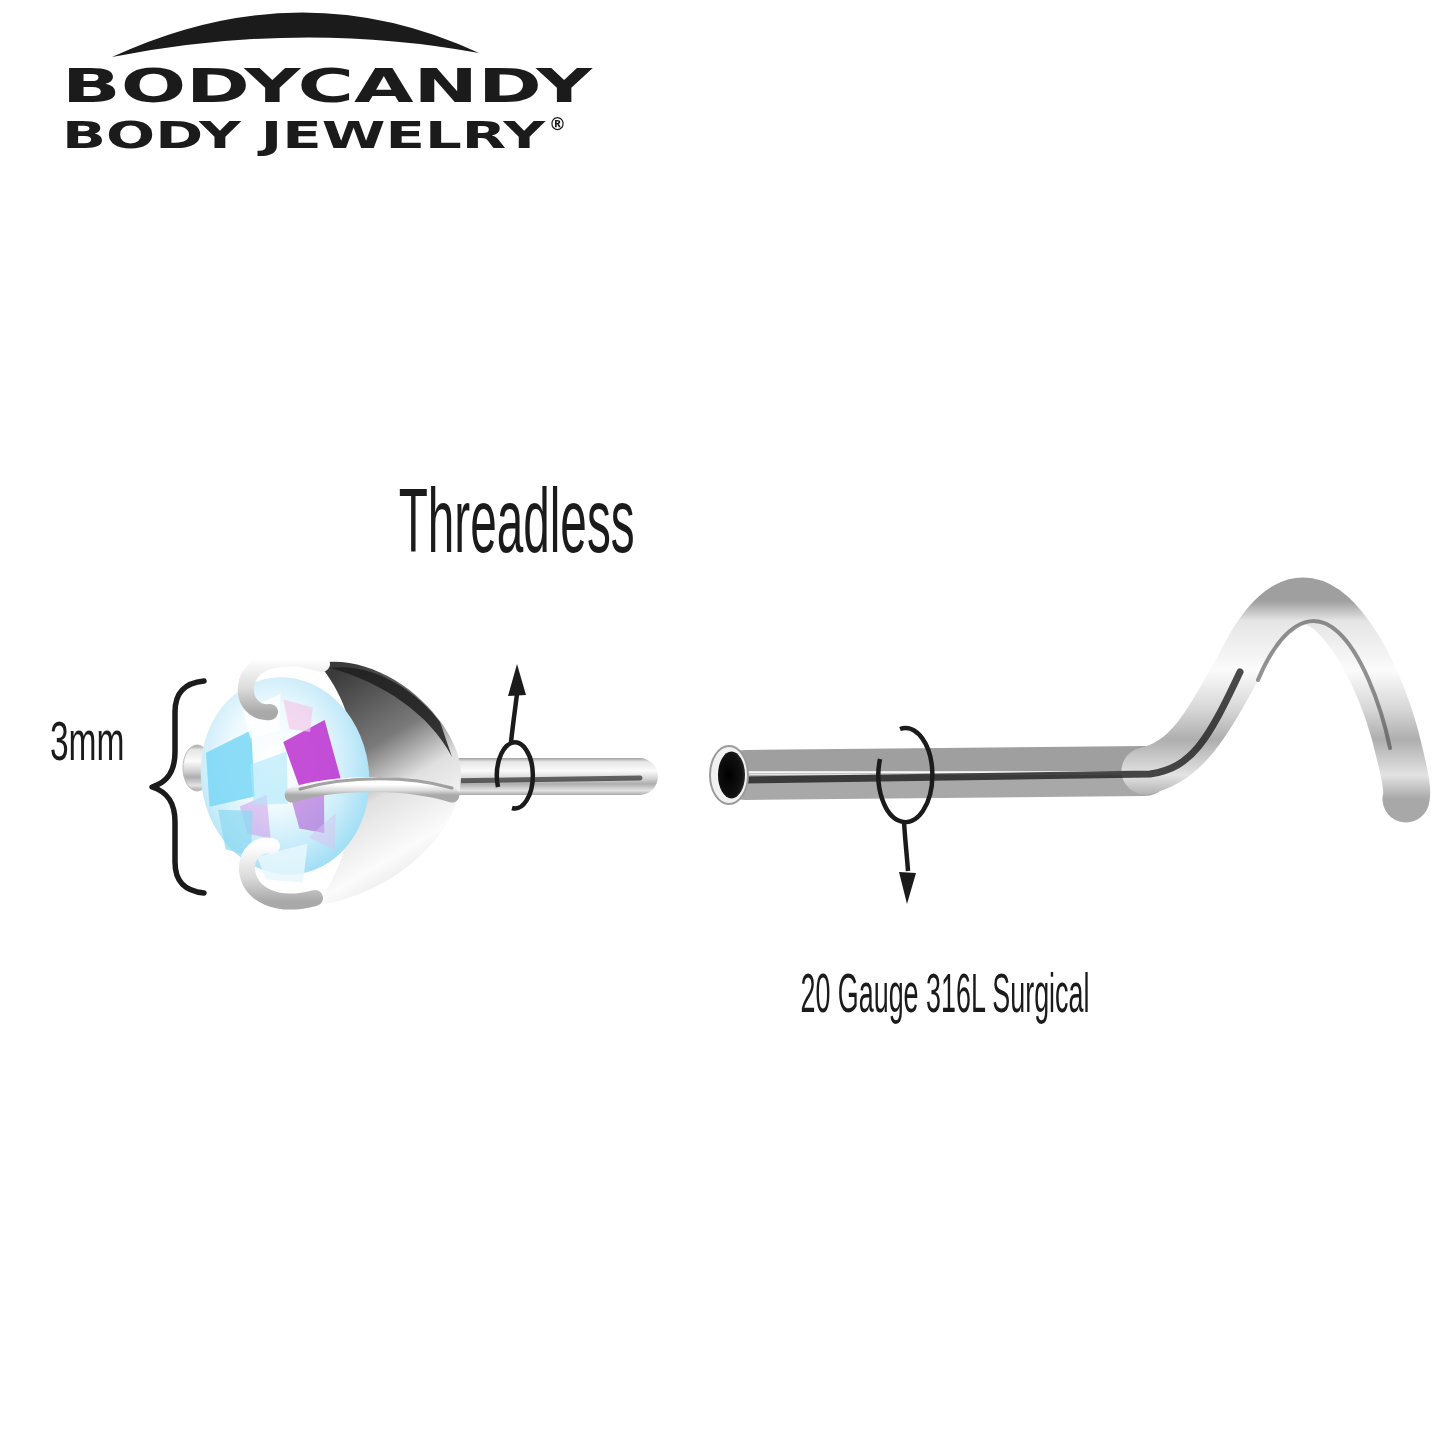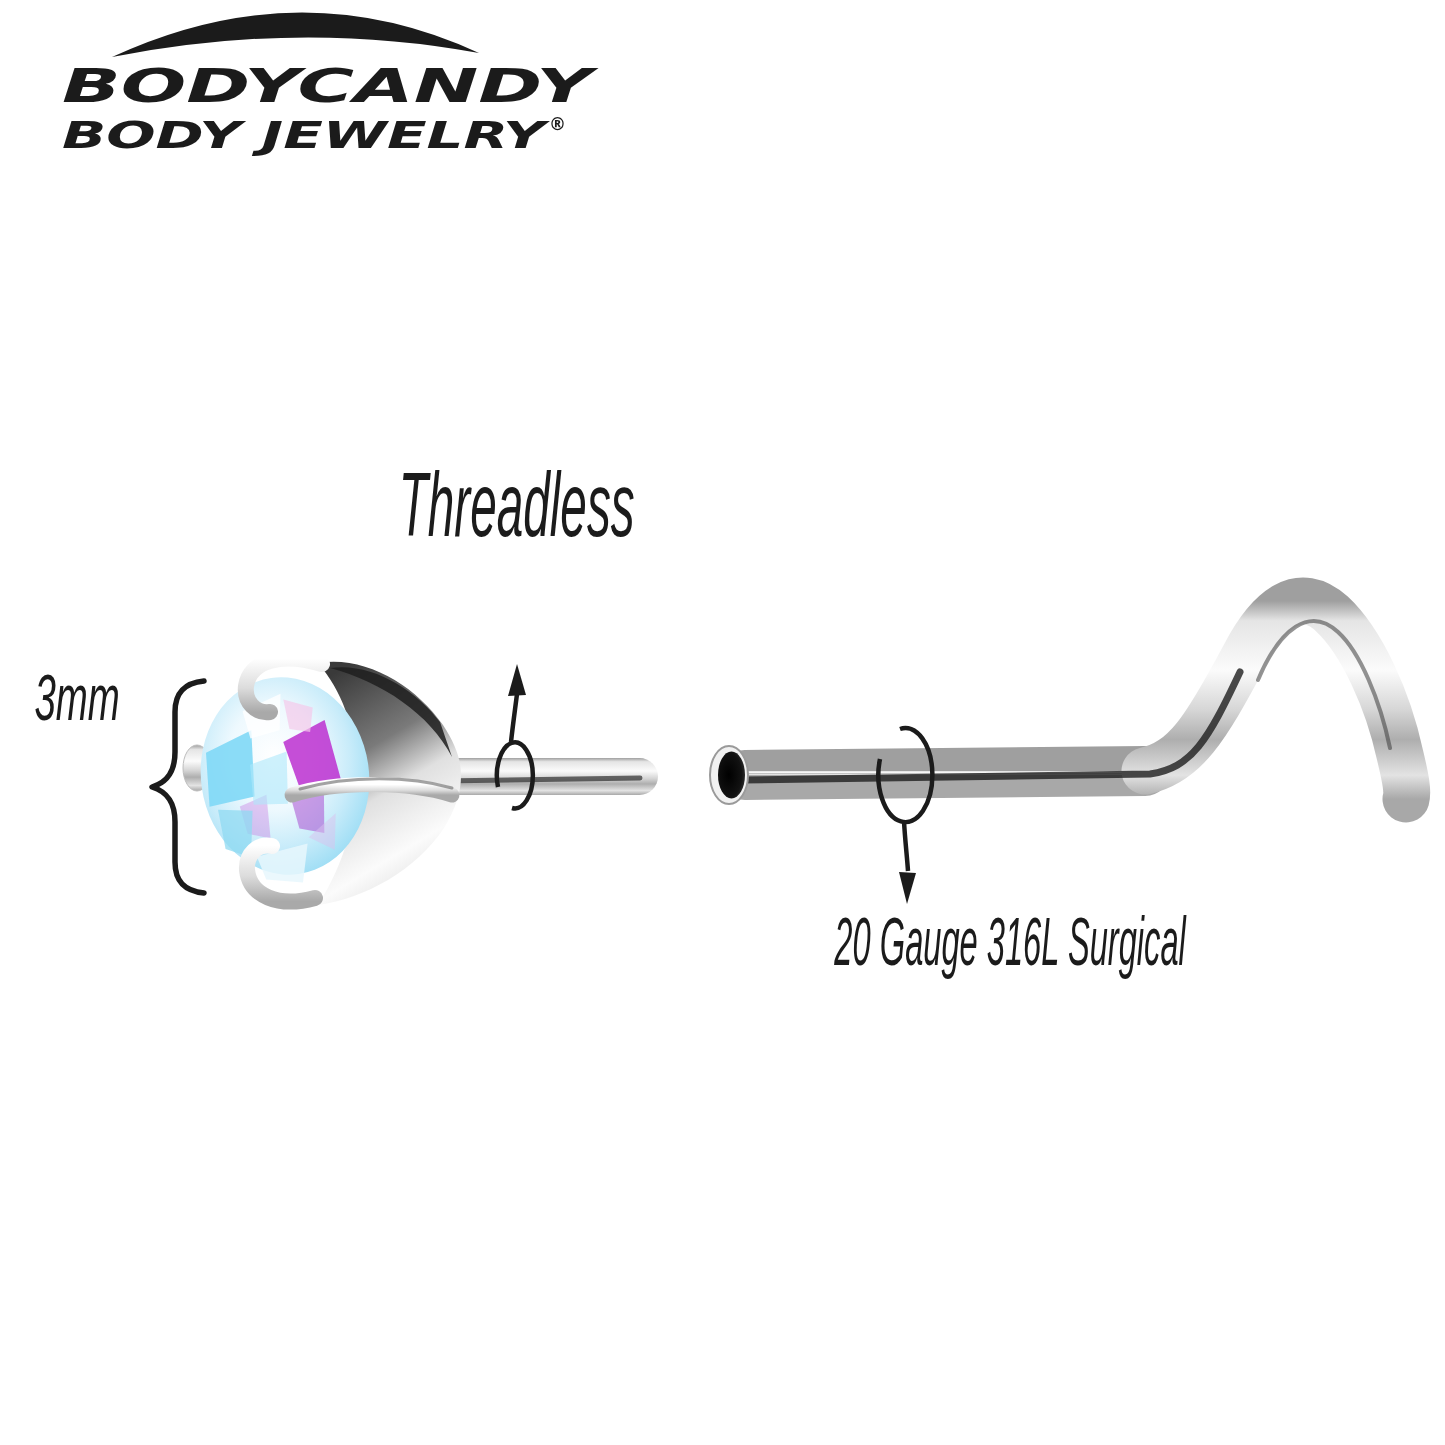--- a/index.html
+++ b/index.html
@@ -1,31 +1,31 @@
 <!DOCTYPE html>
 <html style="--ink: #1b1b1b; --background: #ffffff; --metal-highlight: #fafafa; --metal-mid: #9c9c9c; --metal-shadow: #2e2e2e; --gem-cyan: #7fd8f6; --gem-magenta: #bc2fd0; --gem-white: #ffffff;"><head>
 <meta charset="utf-8">
 <style>
   html,body{margin:0;padding:0;background:#fff;}
   .stage{position:relative;width:1445px;height:1105px;background:var(--background,#fff);overflow:hidden;
-         font-family:"Liberation Sans",sans-serif;font-style:italic;}
+         font-family:"Liberation Sans",sans-serif;}
   svg{display:block;}
   .logo{position:absolute;left:0;top:0;}
   .logo text{fill:var(--ink,#1b1b1b);}
   .wordmark{font-family:"DejaVu Sans",sans-serif;font-weight:700;}
   .tagline{font-family:"DejaVu Sans",sans-serif;font-weight:700;}
   .art{position:absolute;left:0;top:0;}
-  .label{position:absolute;text-align:center;color:var(--ink,#1b1b1b);}
+  .label{position:absolute;text-align:right;color:var(--ink,#1b1b1b);margin-top:16px;}
   .label .ln{display:block;}
   .label .tx{display:inline-block;white-space:nowrap;transform-origin:50% 50%;}
   .design{left:294px;top:450px;width:444px;font-size:90px;line-height:110px;}
   .design .tx{transform:scaleX(0.53);}
-  .size{left:5px;top:656px;width:144px;font-size:64px;line-height:85px;}
+  .size{left:5px;top:682px;width:144px;font-size:56px;line-height:85px;}
   .size .tx{transform:scaleX(0.60);}
-  .material{left:644px;top:891px;width:444px;font-size:68px;line-height:101px;}
+  .material{left:644px;top:926px;width:444px;font-size:56px;line-height:101px;}
   .material .tx{transform:scaleX(0.48);}
   .ann{stroke:var(--ink,#141414);fill:none;stroke-width:4.5;}
   .annfill{fill:var(--ink,#141414);stroke:none;}
 </style>
 </head>
 <body>
 
 <div class="stage">
 
   <svg class="logo" width="660" height="175" viewBox="0 0 660 175">

